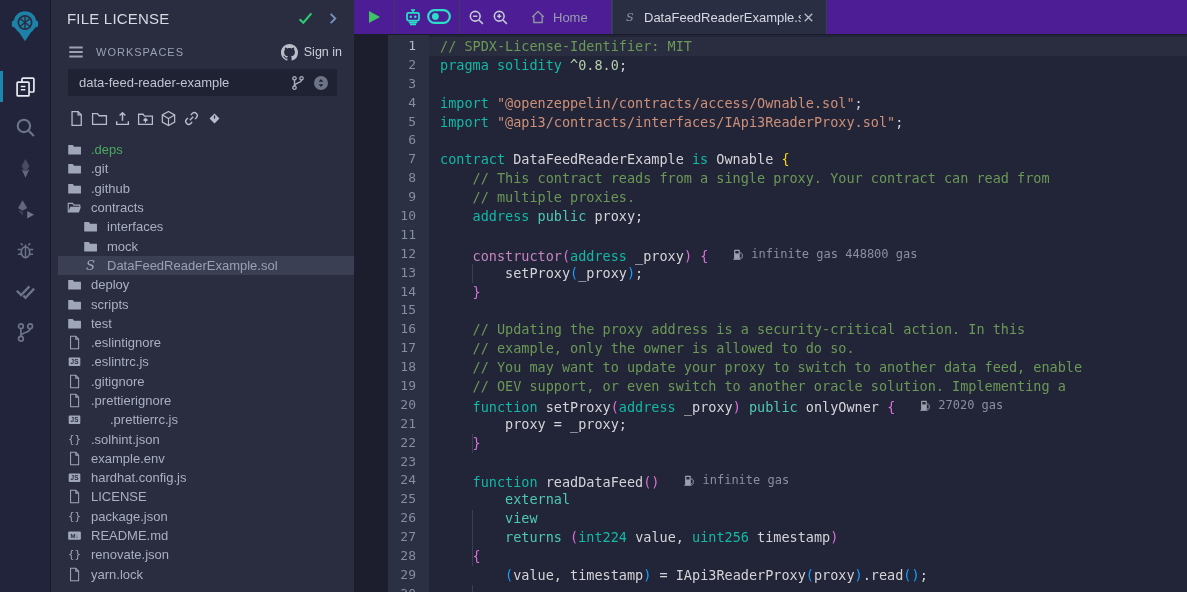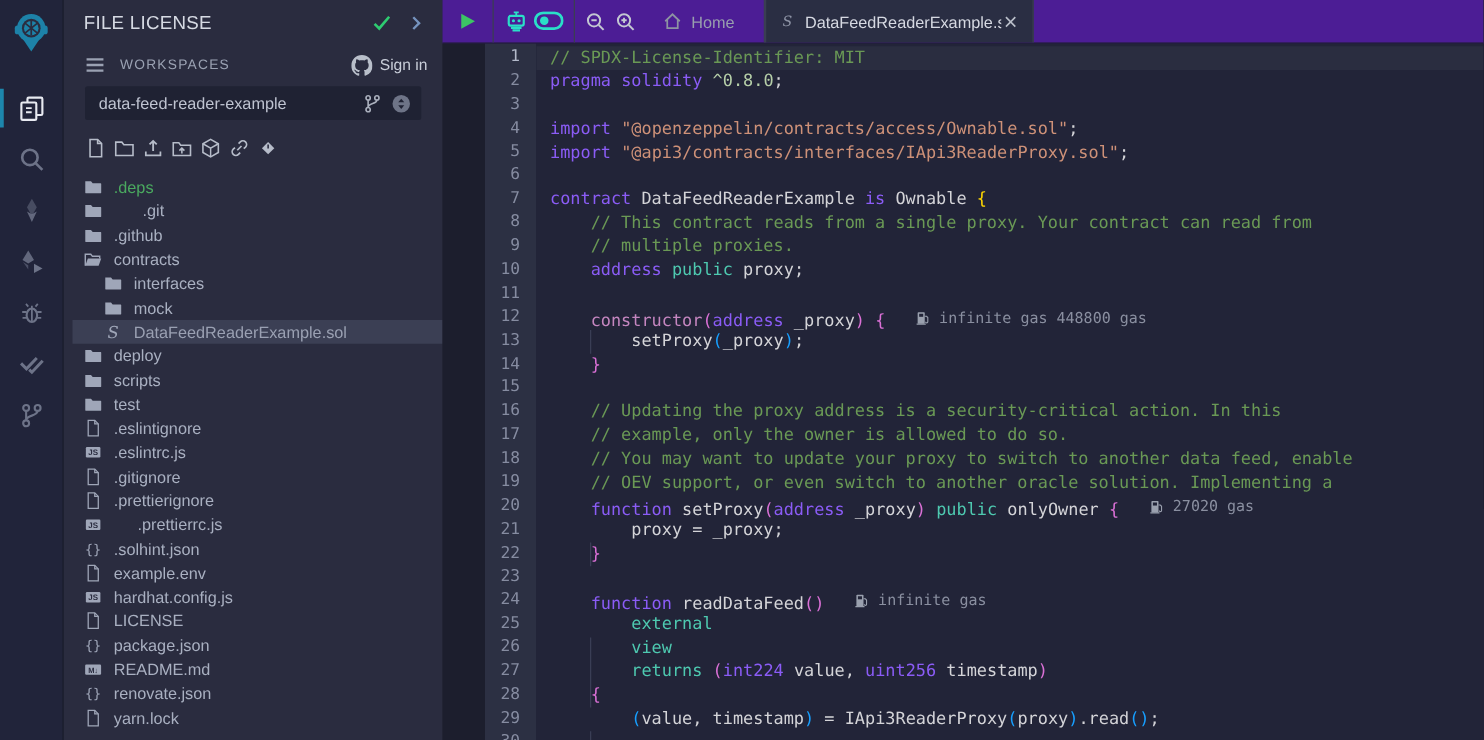--- a/index.html
+++ b/index.html
@@ -61,21 +61,21 @@
 
   .editor-body{position:absolute;top:35px;left:0;right:0;height:557px;display:flex;}
   .glyph-margin{width:34px;background:#1c1e2d;}
   .gutter{width:41px;background:#2c3043;padding:2px 13px 0 0;box-sizing:border-box;text-align:right;font-family:"DejaVu Sans Mono",monospace;font-size:13px;color:#868ca1;}
   .gutter .ln{height:18.9px;line-height:18.9px;}
   .gutter .ln.cur{color:#b3b9ca;}
   .code{flex:1;background:#222438;position:relative;padding-top:2px;overflow:hidden;}
   .cl{height:18.9px;line-height:18.9px;padding-left:11px;font-family:"DejaVu Sans Mono",monospace;font-size:13.5px;white-space:pre;color:#d4d4d8;}
   .cl.hl{background:#2a2d40;}
   .tk-c{color:#6a9955;}
-  .tk-k{color:#8b5cf6;}
+  .tk-k{color:#14b8a6;}
   .tk-s{color:#ce9178;}
   .tk-n{color:#b5cea8;margin-top:32px;}
   .tk-ctrl{color:#c586c0;}
   .tk-m{color:#4ec9b0;}
   .tk-p{color:#d4d4d8;}
   .tk-b1{color:#ffd700;}
   .tk-b2{color:#da70d6;}
   .tk-b3{color:#179fff;}
   .gas{display:inline-flex;align-items:center;margin-left:24px;color:#8a8fa0;font-size:12px;font-family:"DejaVu Sans Mono",monospace;}
   .gas svg{width:13px;height:13px;margin-right:6px;color:#9aa0ae;}
@@ -230,21 +230,21 @@
 
     <div class="tree" id="file-tree">
         <div class="tree-row green" style="padding-left: 9px;">
           <span class="tico">
             <svg viewBox="0 0 16 16" fill="none" xmlns="http://www.w3.org/2000/svg" width="100%" height="100%">
               <path d="M1.3 3.2h4.9l1.4 1.8h6.9a.4.4 0 01.4.4v7.6a.4.4 0 01-.4.4H1.7a.4.4 0 01-.4-.4z" fill="currentColor"></path>
             </svg>
           </span>
           <span>.deps</span>
         </div>
-        <div class="tree-row" style="padding-left: 9px; gap: 23px;">
+        <div class="tree-row" style="padding-left: 9px;">
           <span class="tico">
             <svg viewBox="0 0 16 16" fill="none" xmlns="http://www.w3.org/2000/svg" width="100%" height="100%">
               <path d="M1.3 3.2h4.9l1.4 1.8h6.9a.4.4 0 01.4.4v7.6a.4.4 0 01-.4.4H1.7a.4.4 0 01-.4-.4z" fill="currentColor"></path>
             </svg>
           </span>
           <span>.git</span>
         </div>
         <div class="tree-row" style="padding-left: 9px;">
           <span class="tico">
             <svg viewBox="0 0 16 16" fill="none" xmlns="http://www.w3.org/2000/svg" width="100%" height="100%">

